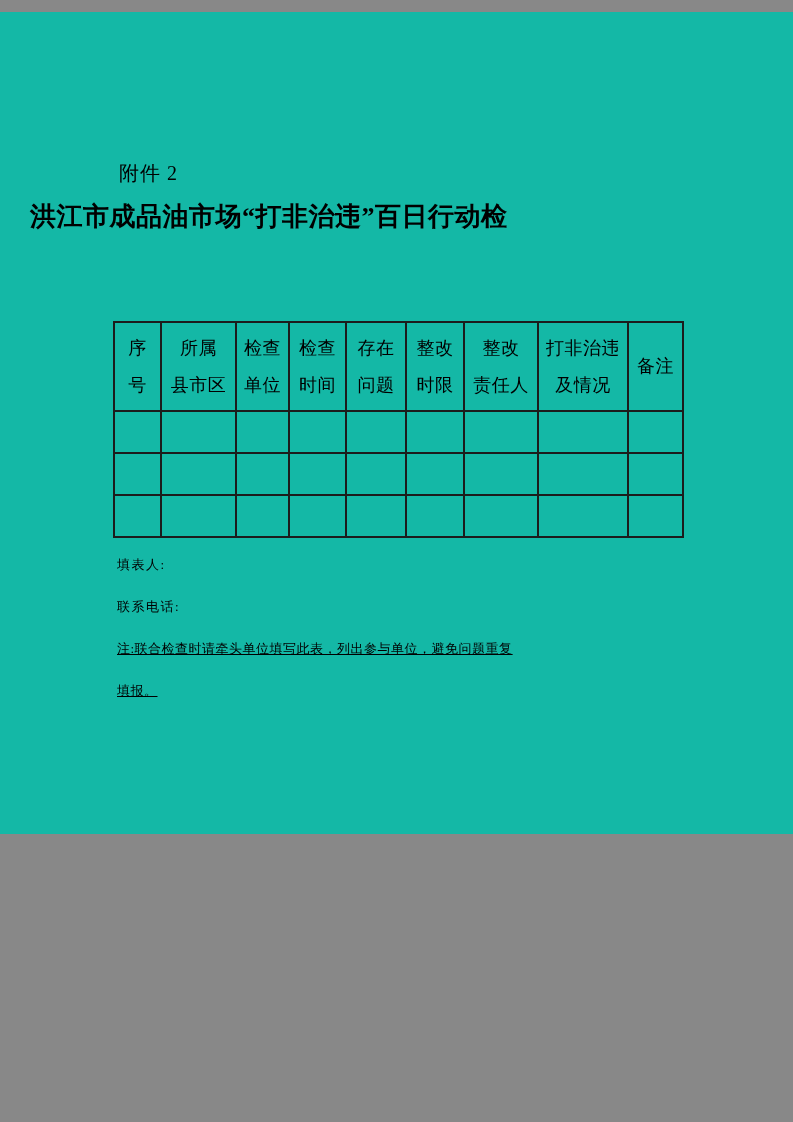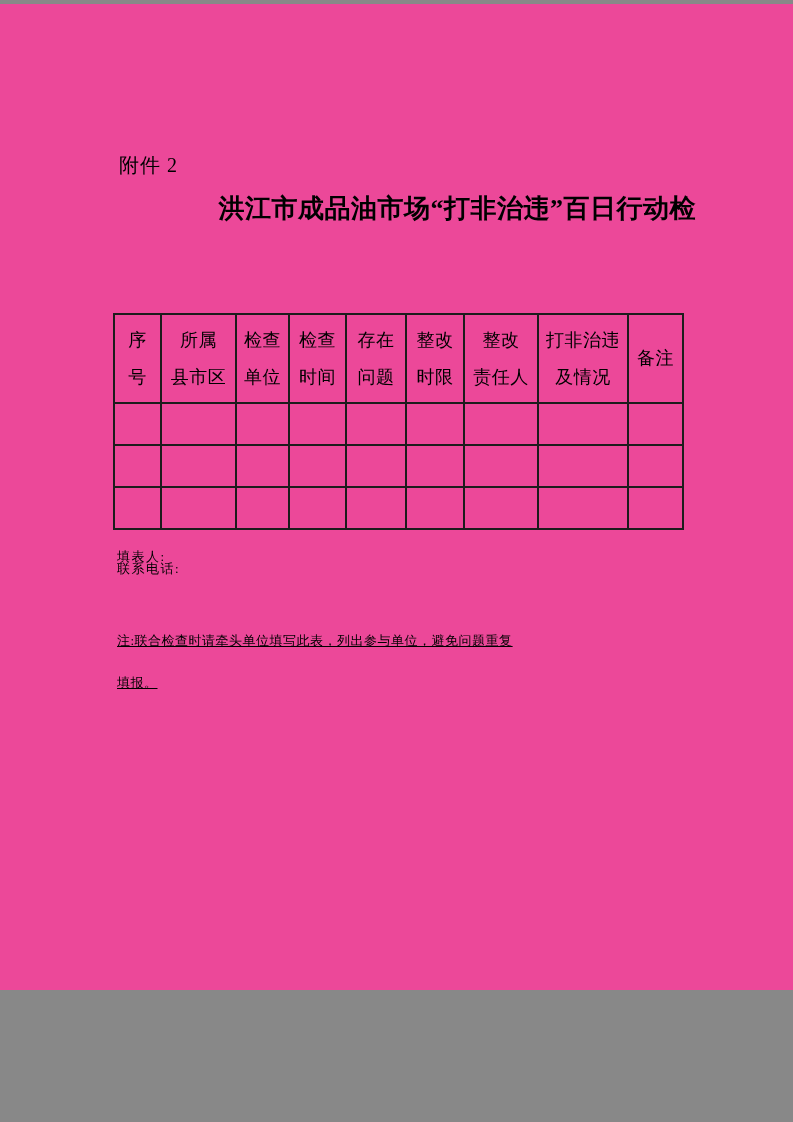--- a/index.html
+++ b/index.html
@@ -1,39 +1,39 @@
 <!DOCTYPE html>
 <html><head>
 <meta charset="utf-8">
 <style>
   html, body { margin: 0; padding: 0; background: #888; }
   .page {
     position: relative;
     width: 793px;
-    height: 986px;
-    margin: 4px auto;
-    background: #ec4899;
+    height: 822px;
+    margin: 12px auto;
+    background: #14b8a6;
     font-family: "Liberation Serif", "DejaVu Serif", serif;
     color: #000;
     overflow: hidden;
   }
   .attachment-label {
     position: absolute;
     left: 119px;
     top: 148px;
     font-size: 20px;
     letter-spacing: 1px;
     white-space: nowrap;
   }
   .doc-title {
     position: absolute;
     left: 30px;
     top: 184px;
     width: 666px;
-    text-align: right;
+    text-align: left;
     font-size: 26px;
     font-weight: bold;
     line-height: 42px;
     letter-spacing: 0.5px;
   }
   table.stats-table {
     position: absolute;
     left: 113px;
     top: 309px;
     width: 569px;
@@ -58,21 +58,21 @@
   table.stats-table thead tr { height: 89px; }
   table.stats-table tbody tr { height: 42px; }
   .footer-line {
     position: absolute;
     left: 117px;
     font-size: 13px;
     letter-spacing: 1.5px;
     white-space: nowrap;
   }
   .filler-label  { top: 544px; }
-  .phone-label   { top: 556px; text-align: right; }
+  .phone-label   { top: 586px; text-align: right; }
   .note-line-1   { top: 628px; letter-spacing: 0.5px; text-decoration: underline; }
   .note-line-2   { top: 670px; letter-spacing: 0.5px; text-decoration: underline; }
   .page-number {
     position: absolute;
     top: 1043px;
     left: 596px;
     font-size: 17px;
     letter-spacing: 1px;
     white-space: nowrap;
   }

